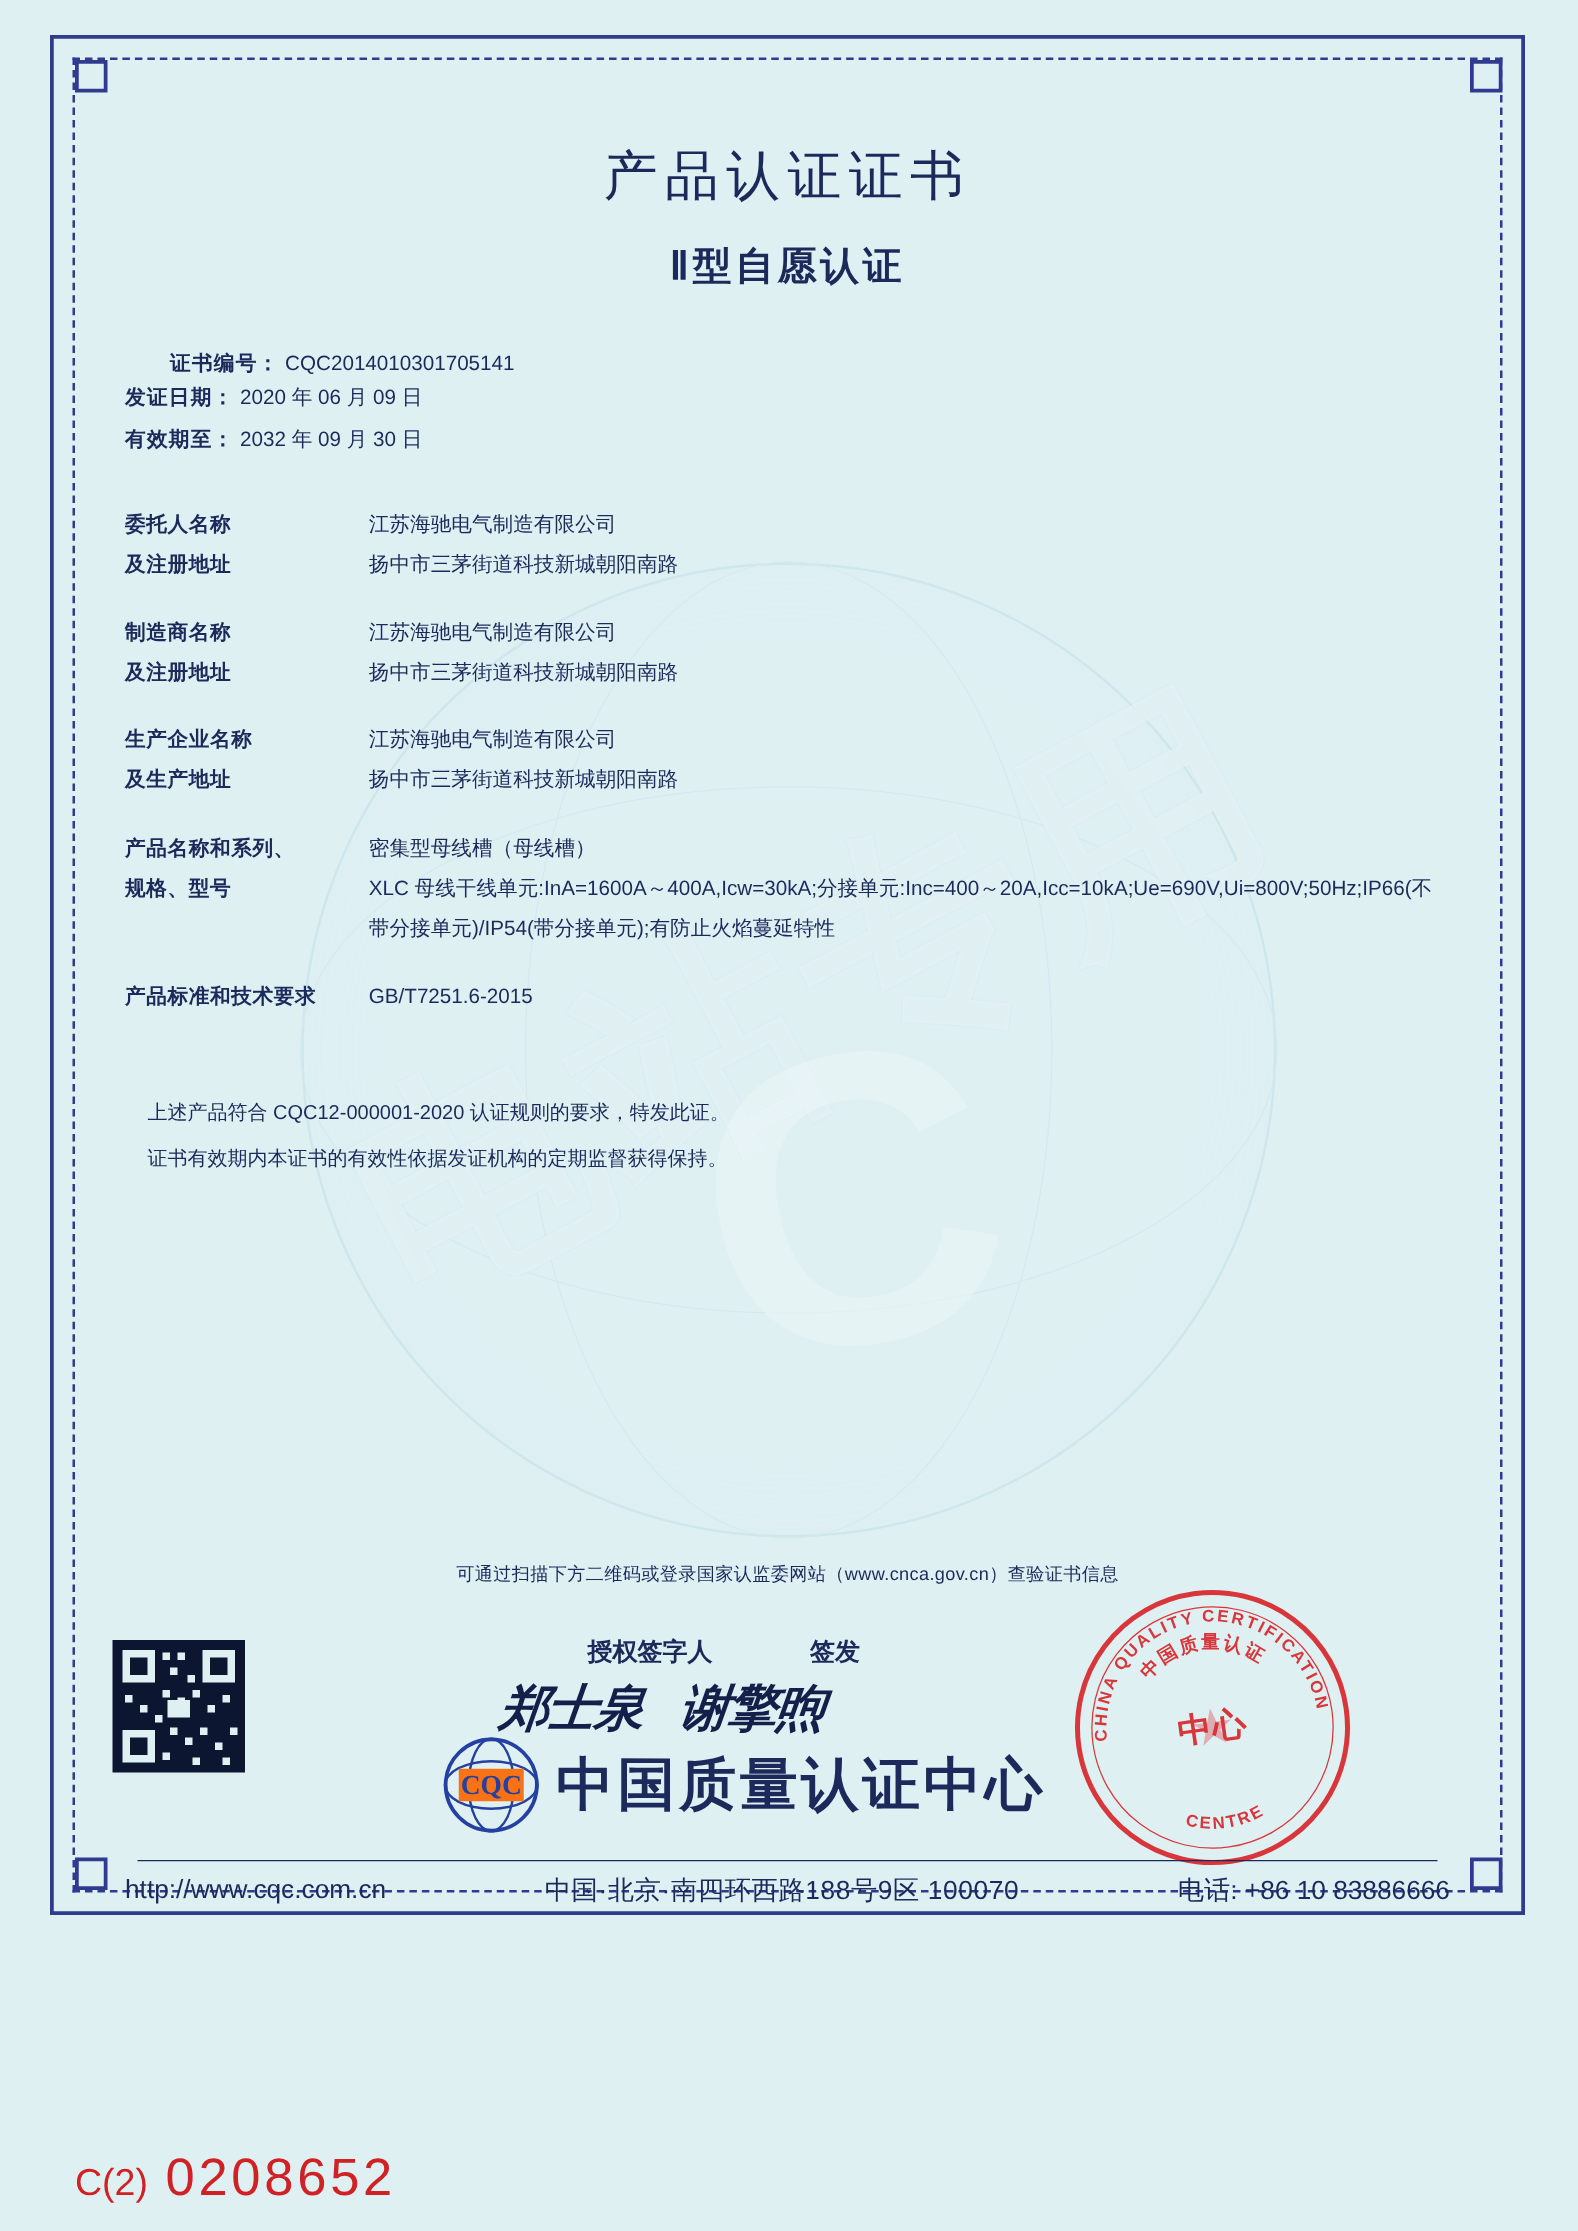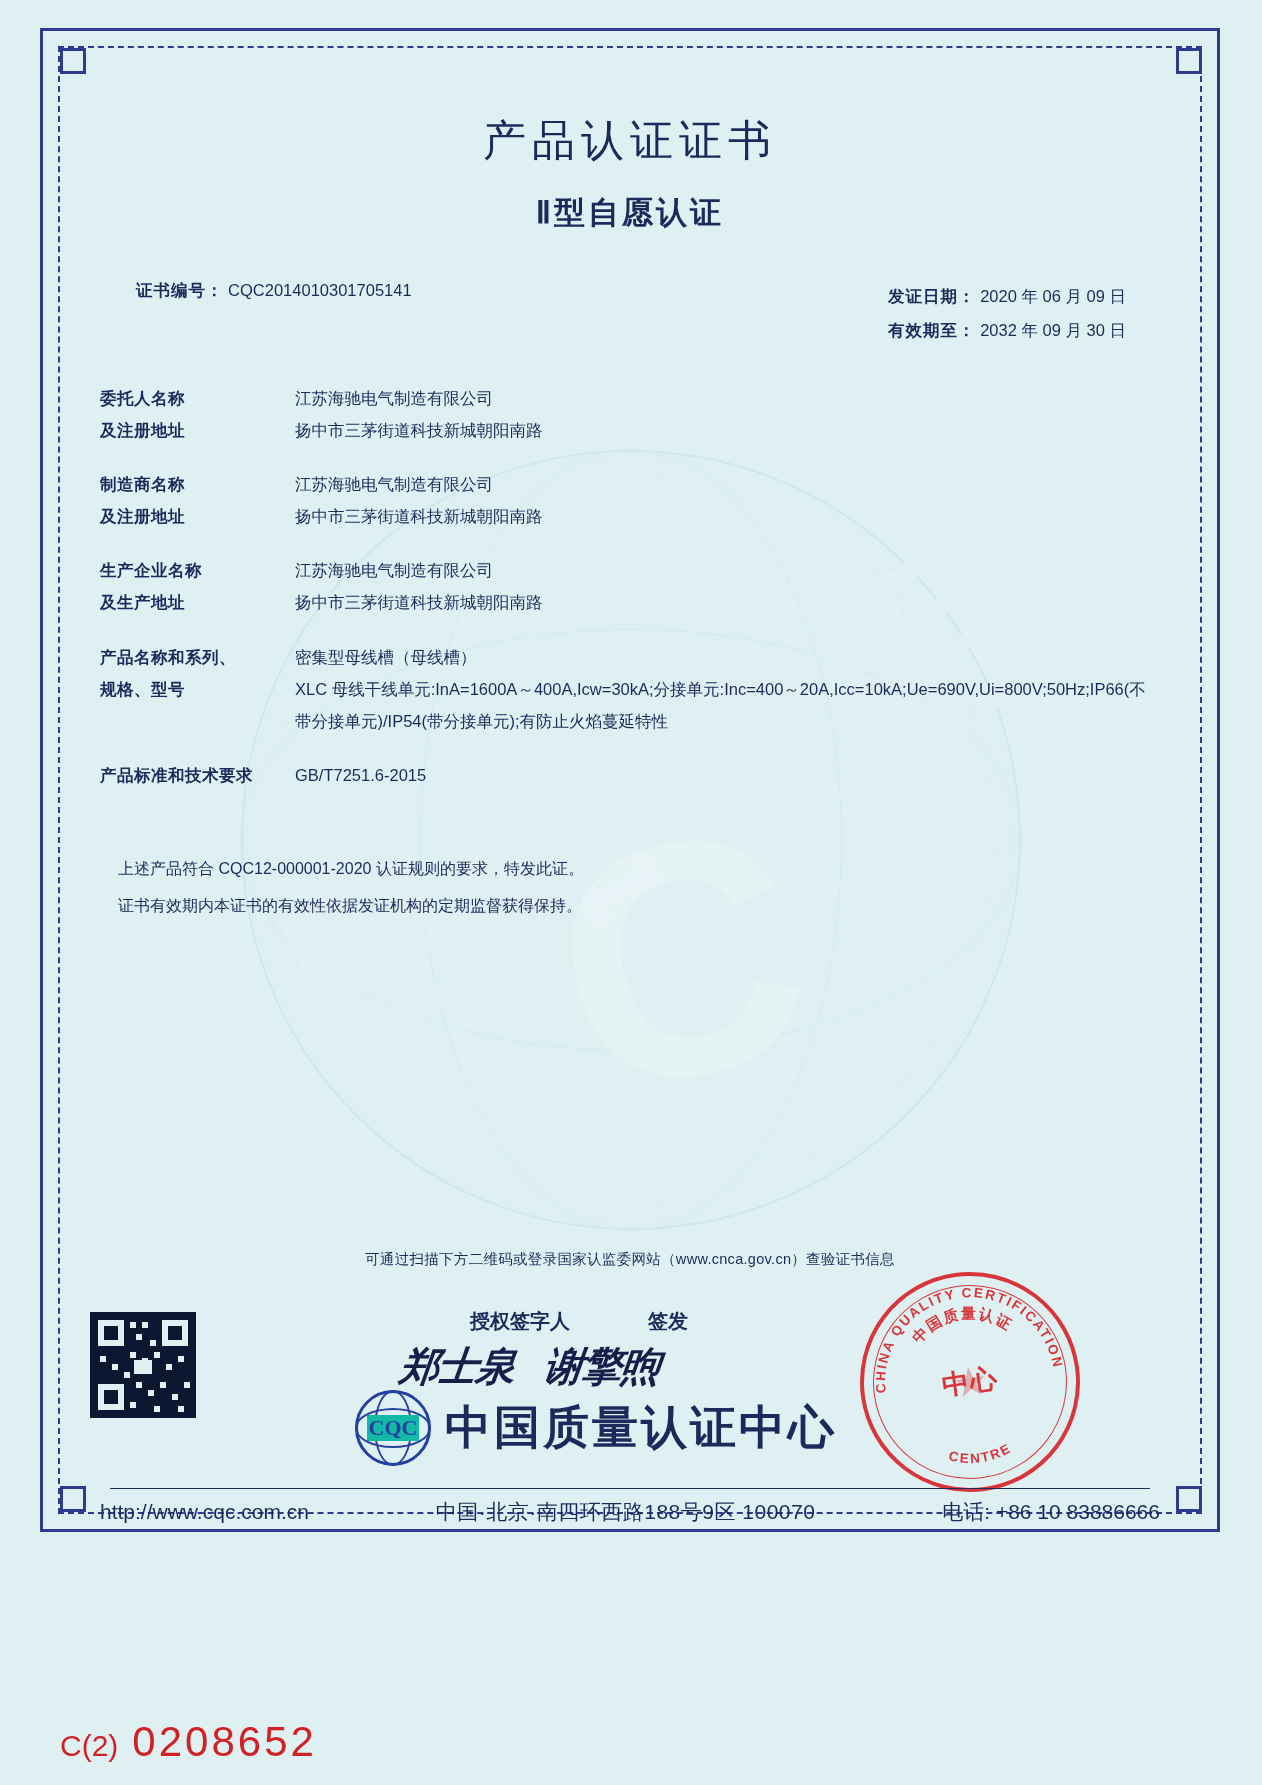--- a/index.html
+++ b/index.html
@@ -90,20 +90,21 @@
     margin-top:22px;
     color:#1b2a5a;
   }
 
   .meta {
     margin-top:46px;
     display:flex;
     justify-content:space-between;
     align-items:flex-start;
     font-size:16.5px;
+    flex-direction:column;
   }
   .meta-left { padding-left:36px; }
   .meta-left .lbl { font-weight:bold; letter-spacing:1px; }
   .meta-right { text-align:left; padding-right:34px; line-height:2.05; }
   .meta-right .lbl { font-weight:bold; letter-spacing:1px; }
 
   table.fields {
     margin-top:34px;
     width:100%;
     border-collapse:collapse;
@@ -158,21 +159,21 @@
     border:3px solid #2440a0; position:relative;
     display:flex; align-items:center; justify-content:center;
   }
   .cqc-globe:before, .cqc-globe:after {
     content:""; position:absolute; left:50%; top:50%;
     transform:translate(-50%,-50%); border:2px solid #2440a0; border-radius:50%;
   }
   .cqc-globe:before { width:72px; height:36px; }
   .cqc-globe:after { width:34px; height:72px; }
   .cqc-globe span {
-    position:relative; z-index:2; background:#14b8a6;
+    position:relative; z-index:2; background:#f97316;
     font-size:22px; font-weight:bold; color:#2440a0; padding:0 2px;
     font-family:"Liberation Serif", serif;
   }
   .cqc-name { font-size:46px; font-weight:bold; color:#1b2a5a; letter-spacing:3px; }
 
   
   .seal {
     position:absolute; left:760px; top:1182px;
     width:220px; height:220px; border-radius:50%;
     border:4px solid #d8272c;

